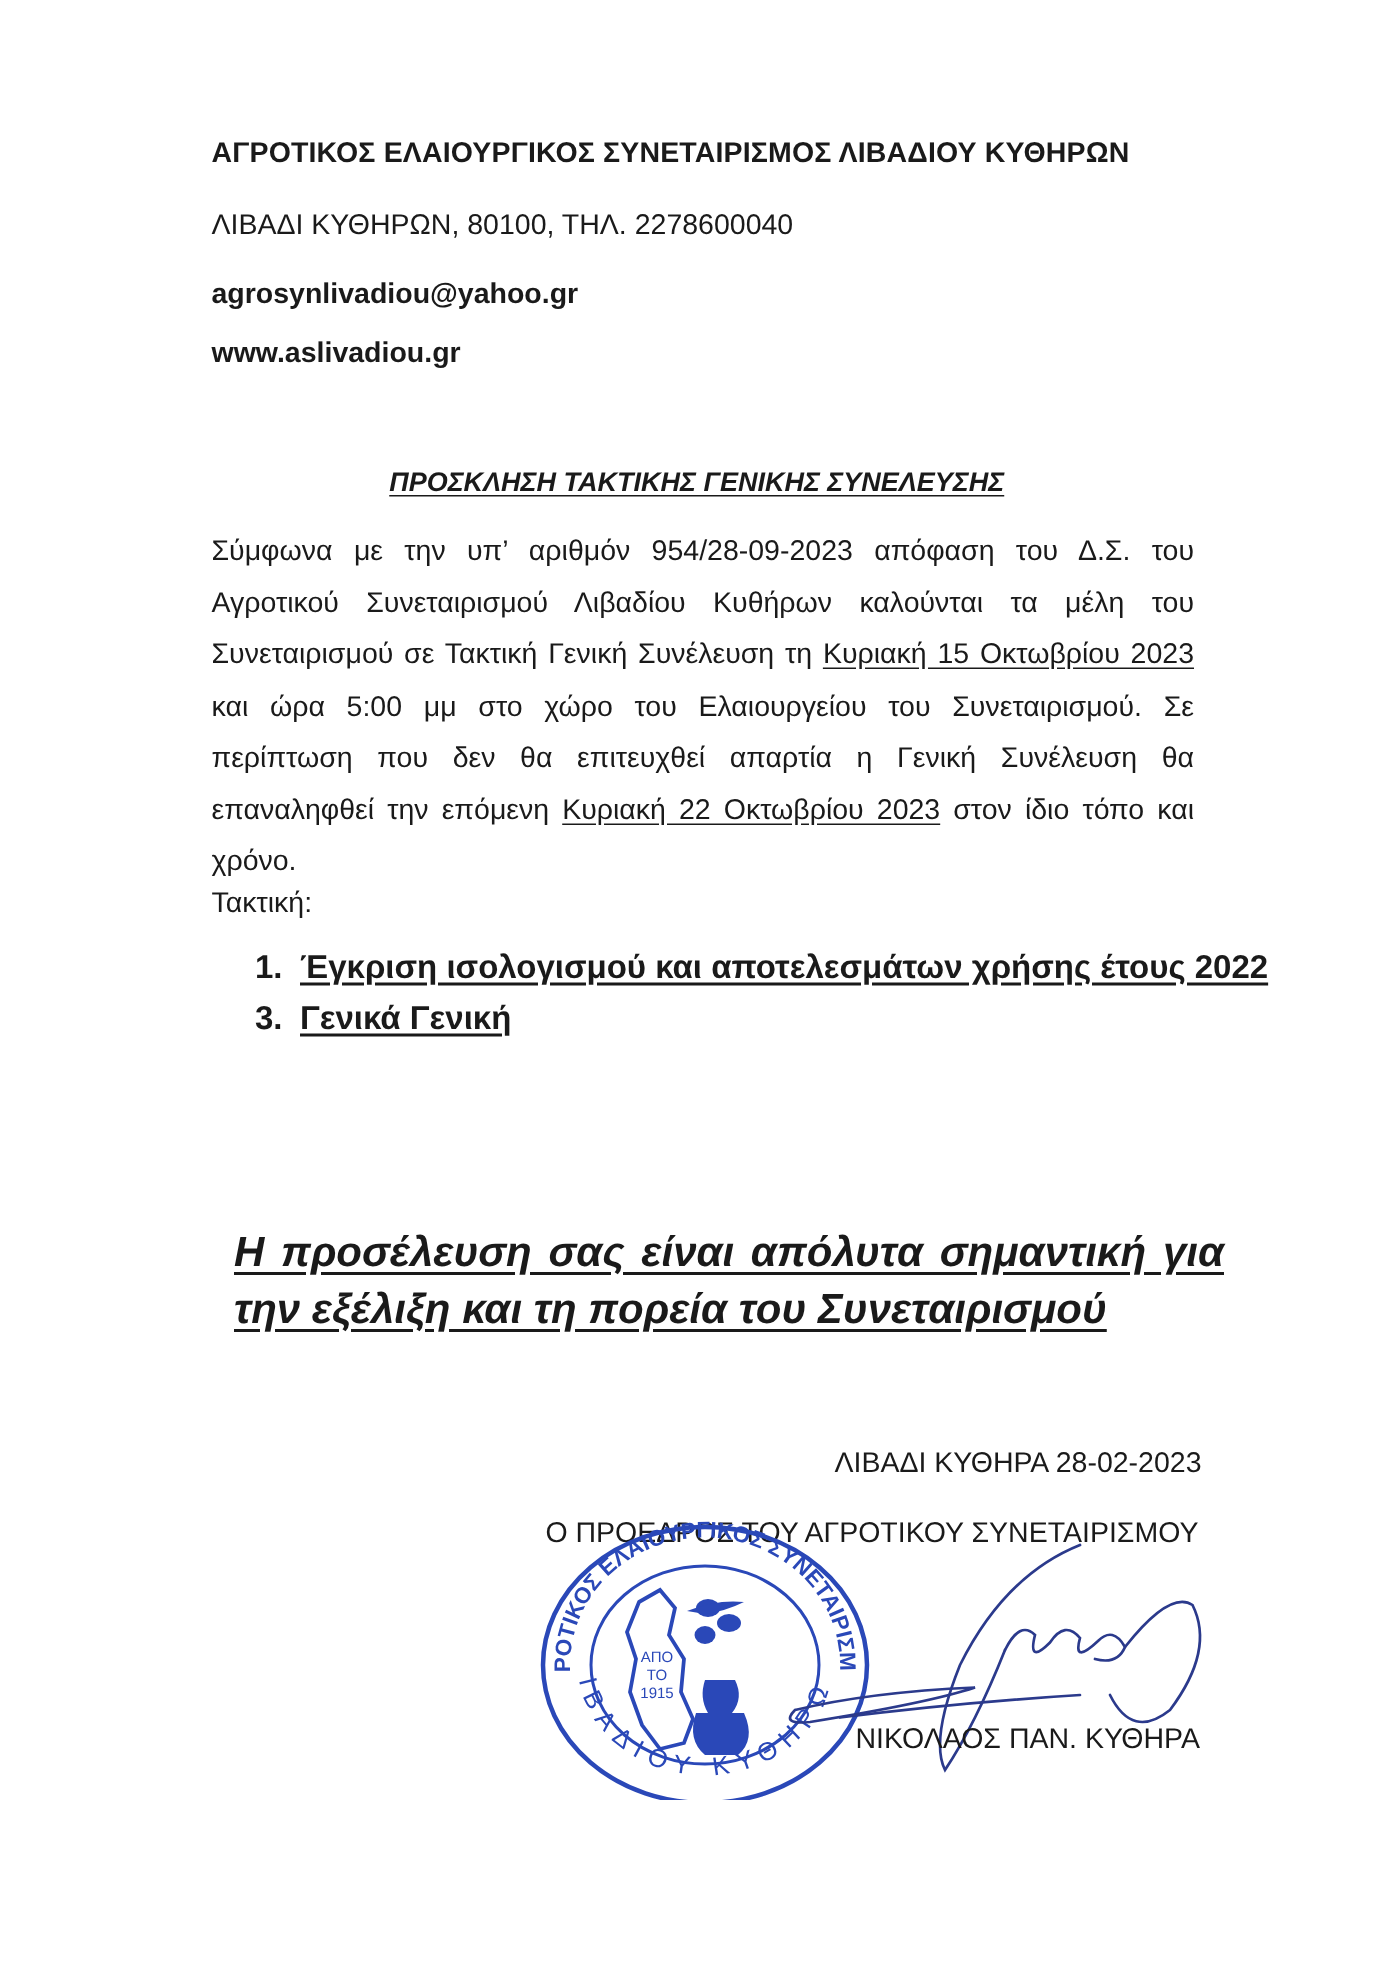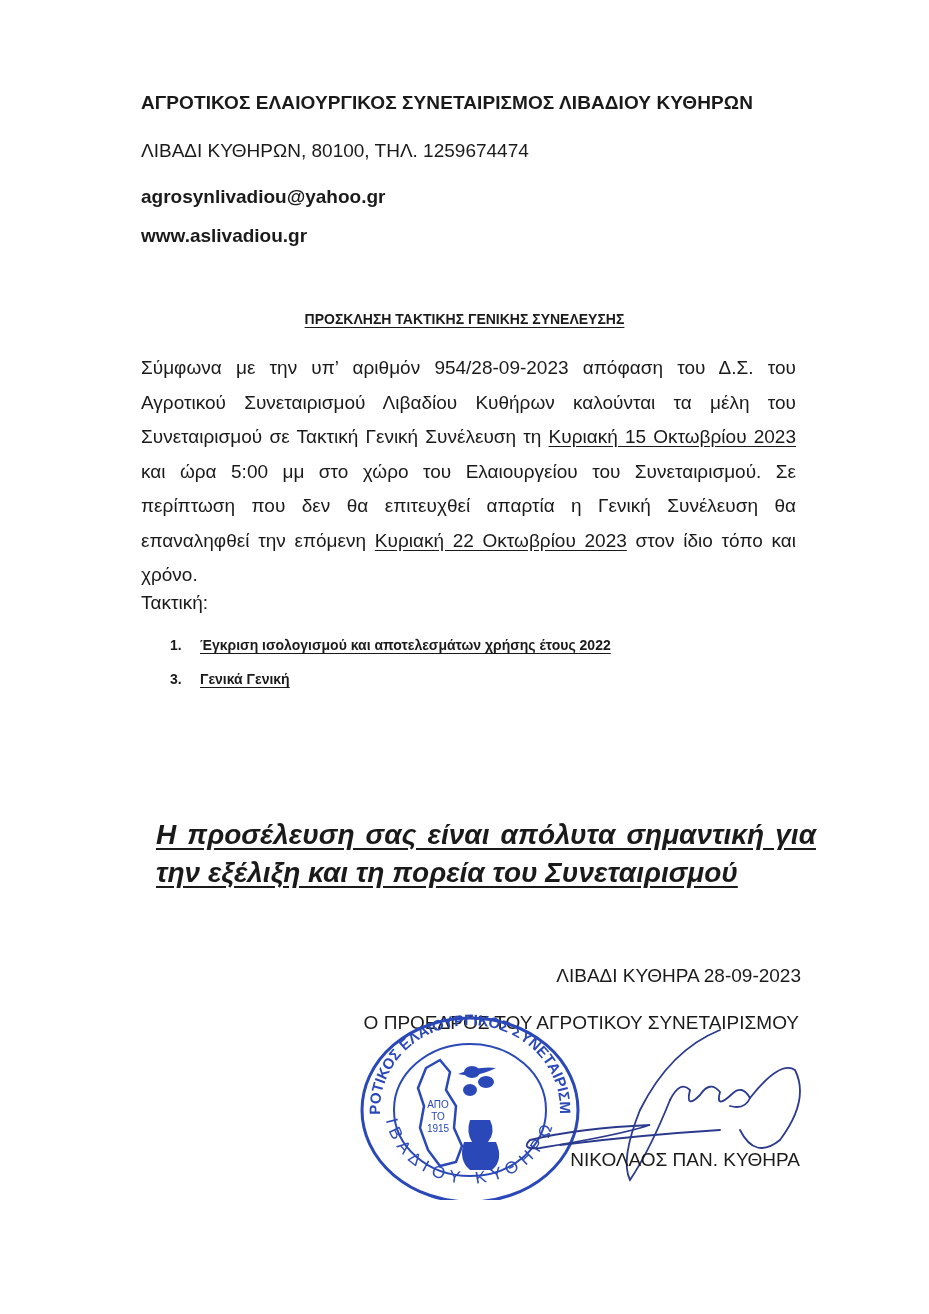--- a/index.html
+++ b/index.html
@@ -4,58 +4,58 @@
 <style>
   html, body { margin: 0; padding: 0; background: #ffffff; }
   body { width: 929px; height: 1314px; position: relative; overflow: hidden;
          font-family: "Liberation Sans", "DejaVu Sans", sans-serif; color: #1a1a1a; }
   .abs { position: absolute; }
   .hdr { font-size: 19px; left: 141px; }
   .hdr-title { top: 92px; font-weight: bold; text-underline-offset: 3px; letter-spacing: 0.1px; }
   .hdr-addr { top: 140px; }
   .hdr-email { top: 186px; font-weight: bold; }
   .hdr-web { top: 225px; font-weight: bold; }
-  .inv-title { top: 311px; left: 0; width: 929px; text-align: center; font-size: 14px; font-weight: bold;
-               text-decoration: underline; text-underline-offset: 3px; }
+  .inv-title { top: 311px; left: 0; width: 929px; text-align: center; font-size: 18px; font-weight: bold;
+               text-decoration: underline; text-underline-offset: 3px; font-style: italic; }
   .para { top: 351px; left: 141px; width: 655px; font-size: 19px; line-height: 34.5px; text-align: justify; }
   .para b { font-weight: normal; text-decoration: underline; text-underline-offset: 3px; }
   .topics-label { top: 592px; left: 141px; font-size: 19px; }
-  .topics { top: 628px; left: 170px; margin: 0; padding: 0; list-style: none; font-size: 14px; font-weight: bold; }
+  .topics { top: 628px; left: 170px; margin: 0; padding: 0; list-style: none; font-size: 22px; font-weight: bold; }
   .topics li { height: 34px; line-height: 34px; }
   .topics .num { display: inline-block; width: 30px; }
   .topics .txt { text-decoration: underline; text-underline-offset: 3px; }
   .closing { top: 816px; left: 156px; width: 660px; font-size: 28px; font-weight: bold; font-style: italic;
              line-height: 38px; text-decoration: underline; text-underline-offset: 4px; text-align: justify; text-align-last: left; }
   .date { top: 965px; right: 128px; font-size: 19px; }
   .president { top: 1012px; right: 130px; font-size: 19px; }
   .name { top: 1149px; right: 129px; font-size: 19px; }
   .stamp { left: 358px; top: 1010px; width: 225px; height: 190px; }
   .signature { left: 520px; top: 1020px; width: 300px; height: 170px; }
 </style>
 </head>
 <body>
 
 <div class="abs hdr hdr-title">ΑΓΡΟΤΙΚΟΣ ΕΛΑΙΟΥΡΓΙΚΟΣ ΣΥΝΕΤΑΙΡΙΣΜΟΣ ΛΙΒΑΔΙΟΥ ΚΥΘΗΡΩΝ</div>
-<div class="abs hdr hdr-addr">ΛΙΒΑΔΙ ΚΥΘΗΡΩΝ, 80100, ΤΗΛ. 1259674474</div>
+<div class="abs hdr hdr-addr">ΛΙΒΑΔΙ ΚΥΘΗΡΩΝ, 80100, ΤΗΛ. 2278600040</div>
 <div class="abs hdr hdr-email">agrosynlivadiou@yahoo.gr</div>
 <div class="abs hdr hdr-web">www.aslivadiou.gr</div>
 
 <div class="abs inv-title">ΠΡΟΣΚΛΗΣΗ ΤΑΚΤΙΚΗΣ ΓΕΝΙΚΗΣ ΣΥΝΕΛΕΥΣΗΣ</div>
 
 <div class="abs para"><span>Σύμφωνα με την υπ’ αριθμόν 954/28-09-2023 απόφαση του Δ.Σ. του Αγροτικού Συνεταιρισμού Λιβαδίου Κυθήρων καλούνται τα μέλη του Συνεταιρισμού σε Τακτική Γενική Συνέλευση τη </span><b>Κυριακή 15 Οκτωβρίου 2023</b><span> και ώρα 5:00 μμ στο χώρο του Ελαιουργείου του Συνεταιρισμού. Σε περίπτωση που δεν θα επιτευχθεί απαρτία η Γενική Συνέλευση θα επαναληφθεί την επόμενη </span><b>Κυριακή 22 Οκτωβρίου 2023</b><span> στον ίδιο τόπο και χρόνο.</span></div>
 
 <div class="abs topics-label">Τακτική:</div>
 <ul class="abs topics">
   <li><span class="num">1.</span><span class="txt">Έγκριση ισολογισμού και αποτελεσμάτων χρήσης έτους 2022</span></li>
   <li><span class="num">3.</span><span class="txt">Γενικά Γενική</span></li>
 </ul>
 
 <div class="abs closing">Η προσέλευση σας είναι απόλυτα σημαντική για την εξέλιξη και τη πορεία του Συνεταιρισμού</div>
 
-<div class="abs date">ΛΙΒΑΔΙ ΚΥΘΗΡΑ 28-09-2023</div>
+<div class="abs date">ΛΙΒΑΔΙ ΚΥΘΗΡΑ 28-02-2023</div>
 <div class="abs president">Ο ΠΡΟΕΔΡΟΣ ΤΟΥ ΑΓΡΟΤΙΚΟΥ ΣΥΝΕΤΑΙΡΙΣΜΟΥ</div>
 
 <svg class="abs stamp" viewBox="0 0 225 190">
   <defs>
     <path id="ringTop" d="M 22 100 A 90 85 0 0 1 202 100"></path>
     <path id="ringBot" d="M 28 110 A 85 75 0 0 0 196 110"></path>
   </defs>
   <g fill="none" stroke="#2a48b8" stroke-width="3">
     <ellipse cx="112" cy="100" rx="108" ry="92"></ellipse>
     <ellipse cx="112" cy="100" rx="76" ry="66" stroke-width="2"></ellipse>

